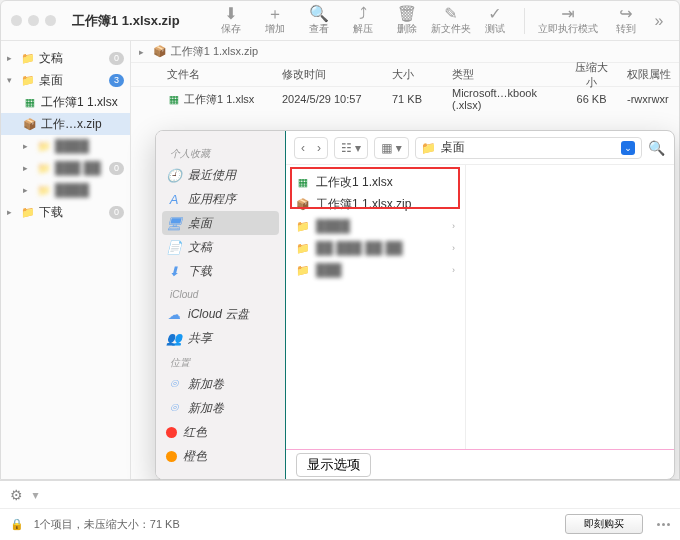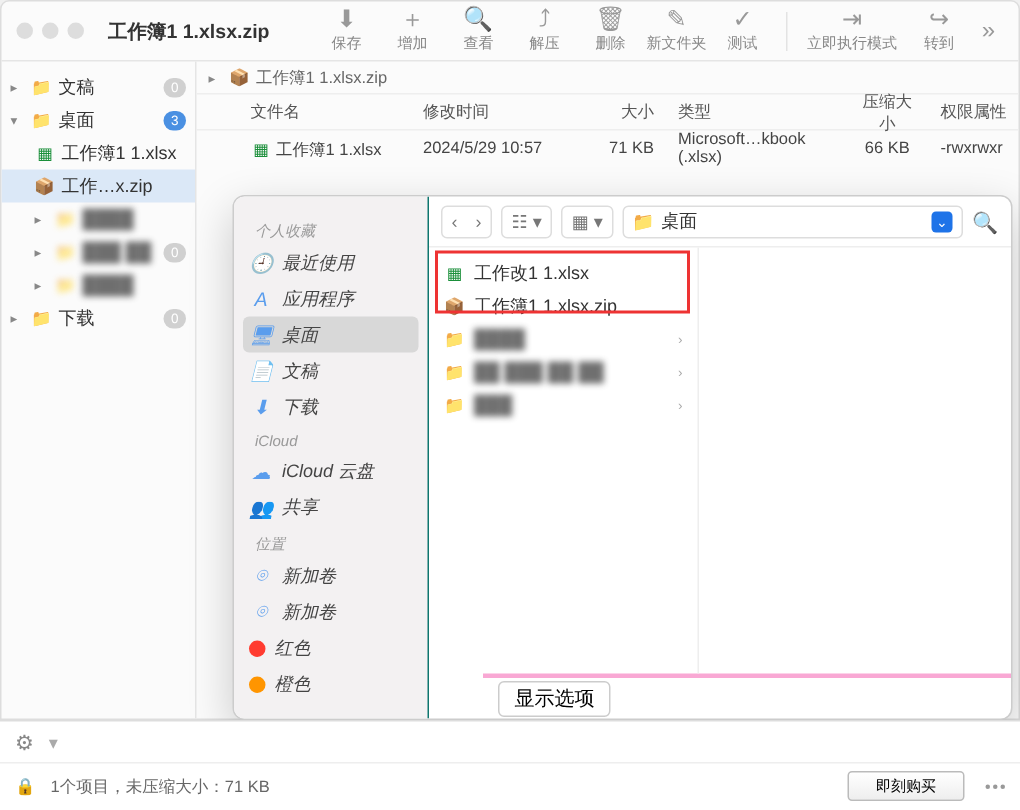--- a/index.html
+++ b/index.html
@@ -26,21 +26,21 @@
   .badge { margin-left: auto; margin-right: 6px; background: #d0d0d0; color: #fff; font-size: 9px; border-radius: 8px; padding: 0 5px; line-height: 13px; }
   .fic { width: 14px; height: 14px; display: inline-flex; align-items: center; justify-content: center; font-size: 11px; }
   .blur { filter: blur(2px); opacity: .7; }
 
   .main { flex: 1; display: flex; flex-direction: column; }
   .pathrow { height: 22px; display: flex; align-items: center; gap: 4px; padding: 0 8px; font-size: 11px; color: #666; border-bottom: 1px solid #eee; }
   .hdr { height: 24px; display: flex; align-items: center; font-size: 11px; color: #555; border-bottom: 1px solid #eee; }
   .hdr > div, .row > div { padding: 0 8px; }
   .c-name { flex: 1; margin-left: 28px; }
   .c-date { width: 110px; }
-  .c-size { width: 60px; text-align: right; }
+  .c-size { width: 60px; }
   .c-kind { width: 120px; }
   .c-zip  { width: 55px; text-align: center; }
   .c-perm { width: 60px; }
   .row { height: 24px; display: flex; align-items: center; font-size: 11px; color: #444; }
 
   
   .finder { position: absolute; left: 155px; top: 130px; width: 520px; height: 350px; background: #fff; border: 1px solid #ccc; border-radius: 8px; box-shadow: 0 10px 30px rgba(0,0,0,.2); display: flex; overflow: hidden; }
   .fside { width: 130px; background: #f3f1f2; border-right: 1px solid #0f766e; padding: 10px 0; font-size: 12px; overflow: hidden; font-style: italic; }
   .fside .grp { font-size: 10px; color: #999; padding: 6px 14px 2px; }
   .fside .it { display: flex; align-items: center; gap: 6px; height: 24px; padding: 0 10px; cursor: pointer; color: #444; }
@@ -57,21 +57,21 @@
   .loc .dd { margin-left: auto; width: 14px; height: 14px; border-radius: 3px; background: #1e73e8; color: #fff; font-size: 9px; display: flex; align-items: center; justify-content: center; }
   .srch { width: 18px; text-align: center; color: #888; font-size: 14px; }
 
   .fcols { flex: 1; display: flex; }
   .col1 { width: 180px; border-right: 1px solid #eee; padding: 6px 0; font-size: 12px; }
   .col1 .fi { display: flex; align-items: center; gap: 6px; height: 22px; padding: 0 10px; cursor: pointer; }
   .col1 .fi .chv { margin-left: auto; font-size: 9px; color: #aaa; }
   .hl { position: absolute; border: 2px solid #e33; pointer-events: none; }
   .col2 { flex: 1; }
 
-  .fbot { height: 30px; border-top: 3px solid #f9a8d4; display: flex; align-items: center; padding: 0 10px; font-size: 11px; margin-left: 36px; }
+  .fbot { height: 30px; border-top: 1px solid #f9a8d4; display: flex; align-items: center; padding: 0 10px; font-size: 11px; }
   .opt-btn { border: 1px solid #ccc; border-radius: 4px; padding: 2px 10px; background: #fff; cursor: pointer; }
 
   
   .status { position: absolute; left: 0; right: 0; bottom: 0; height: 60px; background: #fff; border-top: 1px solid #ddd; }
   .status .r1 { height: 28px; display: flex; align-items: center; gap: 10px; padding: 0 10px; font-size: 12px; color: #555; border-bottom: 1px solid #eee; }
   .status .r2 { height: 30px; display: flex; align-items: center; gap: 10px; padding: 0 10px; font-size: 11px; color: #666; }
   .sgear { font-size: 14px; color: #888; }
   .buybtn { margin-left: auto; border: 1px solid #bbb; background: linear-gradient(#fff,#eee); border-radius: 3px; padding: 2px 18px; font-size: 10px; cursor: pointer; }
   .dots3 { display: inline-flex; gap: 2px; margin-left: 4px; }
   .dots3 i { width: 3px; height: 3px; background: #999; border-radius: 50%; display: inline-block; }

